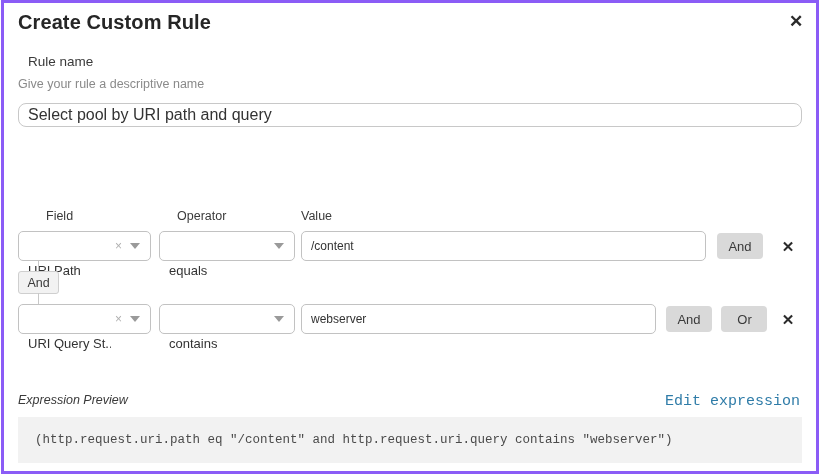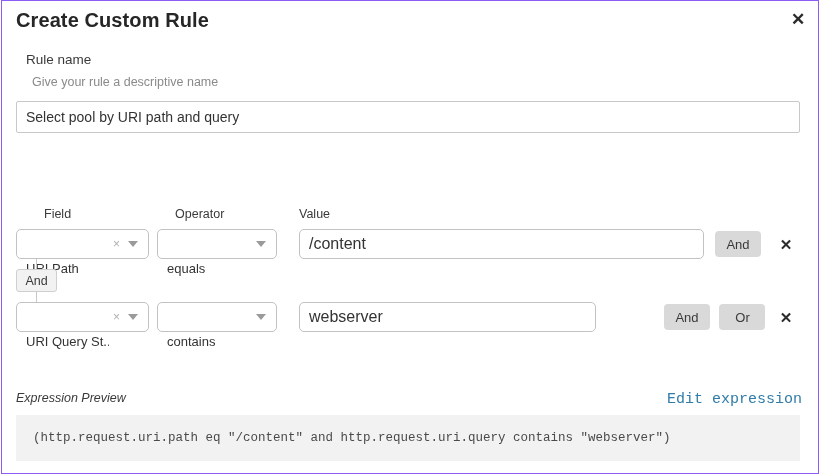--- a/index.html
+++ b/index.html
@@ -13,21 +13,21 @@
     font-family: "Liberation Sans", sans-serif;
     color: #313131;
     overflow: hidden;
   }
   .card {
     position: absolute;
     left: 1px;
     top: 0px;
     width: 818px;
     height: 474px;
-    border: 1px solid #8b5cf6;
+    border: 3px solid #8b5cf6;
     box-sizing: border-box;
     background: #ffffff;
   }
   
   .modal-title {
     position: absolute;
     left: 14px;
     top: 8px;
     font-size: 20px;
     font-weight: bold;
@@ -56,34 +56,33 @@
     top: 51px;
     font-size: 13.5px;
     color: #3a3a3a;
   }
   .rule-hint {
     position: absolute;
     left: 14px;
     top: 74px;
     font-size: 12.5px;
     color: #8a8a8a;
-    margin-left: 16px;
   }
   .rule-input {
     position: absolute;
     left: 14px;
     top: 100px;
     width: 784px;
-    height: 32px;
+    height: 24px;
     box-sizing: border-box;
     border: 1px solid #c8c8c8;
-    border-radius: 2px;
+    border-radius: 8px;
     background: #fff;
     font-family: "Liberation Sans", sans-serif;
-    font-size: 14px;
+    font-size: 16px;
     color: #333;
     padding: 0 9px;
     outline: none;
   }
   
   .section-title {
     position: absolute;
     left: 14px;
     top: 173px;
     font-size: 14.5px;
@@ -135,38 +134,38 @@
   .caret {
     width: 0;
     height: 0;
     border-left: 5px solid transparent;
     border-right: 5px solid transparent;
     border-top: 6px solid #9a9a9a;
     margin-right: 10px;
     margin-left: 4px;
   }
   .field-select { left: 14px; width: 133px; }
-  .op-select   { left: 155px; width: 120px; }
+  .op-select   { left: 155px; width: 136px; }
 
   .value-input {
     position: absolute;
     left: 297px;
     height: 30px;
     box-sizing: border-box;
     border: 1px solid #c2c2c2;
     border-radius: 5px;
     background: #fff;
     font-family: "Liberation Sans", sans-serif;
-    font-size: 16px;
+    font-size: 12px;
     color: #333;
     padding: 0 9px;
     outline: none;
   }
   .value-input.w1 { width: 405px; }
-  .value-input.w2 { width: 297px; }
+  .value-input.w2 { width: 355px; }
 
   .logic-btn {
     position: absolute;
     height: 26px;
     min-width: 46px;
     box-sizing: border-box;
     background: #d9d9d9;
     border: none;
     border-radius: 4px;
     font-family: "Liberation Sans", sans-serif;

